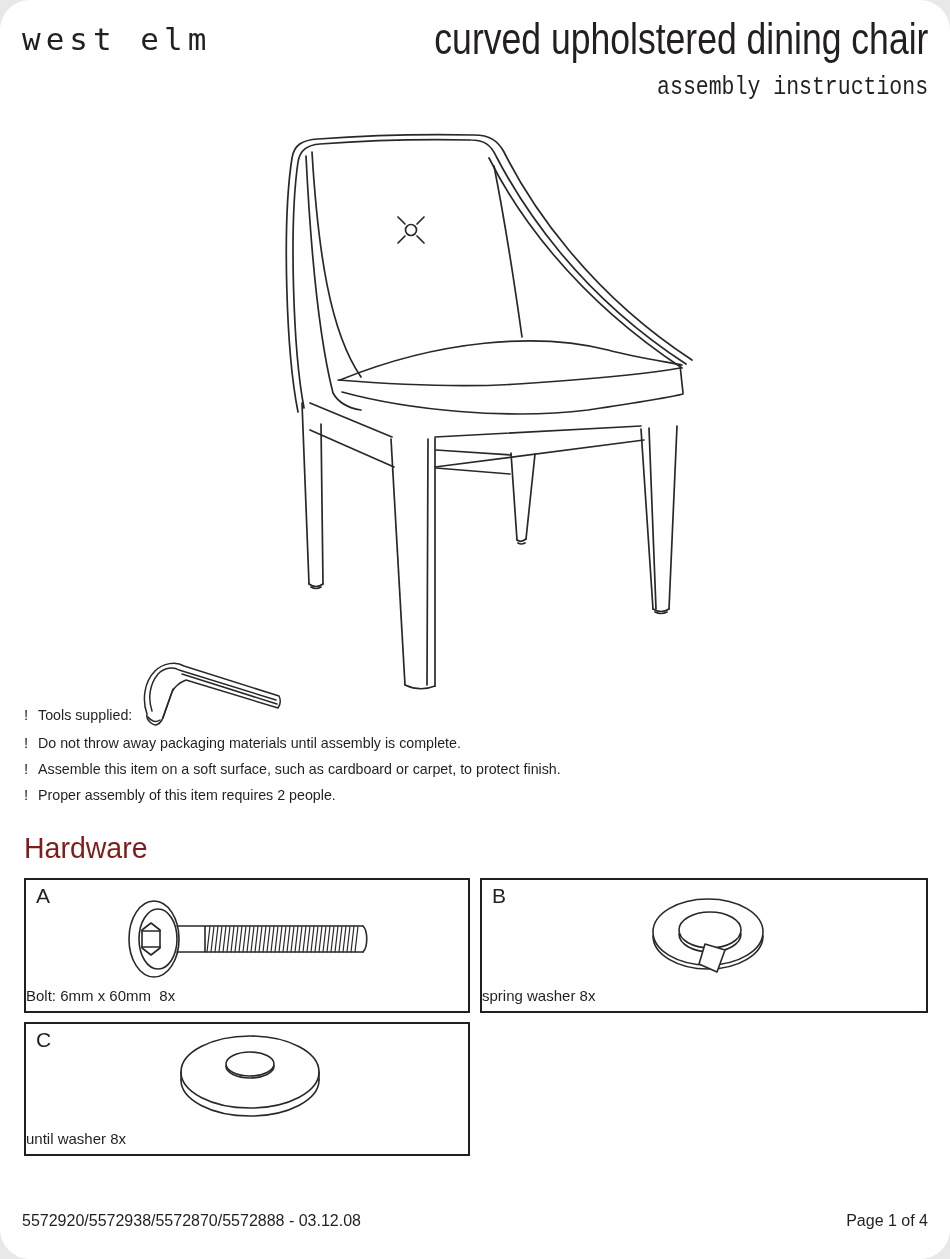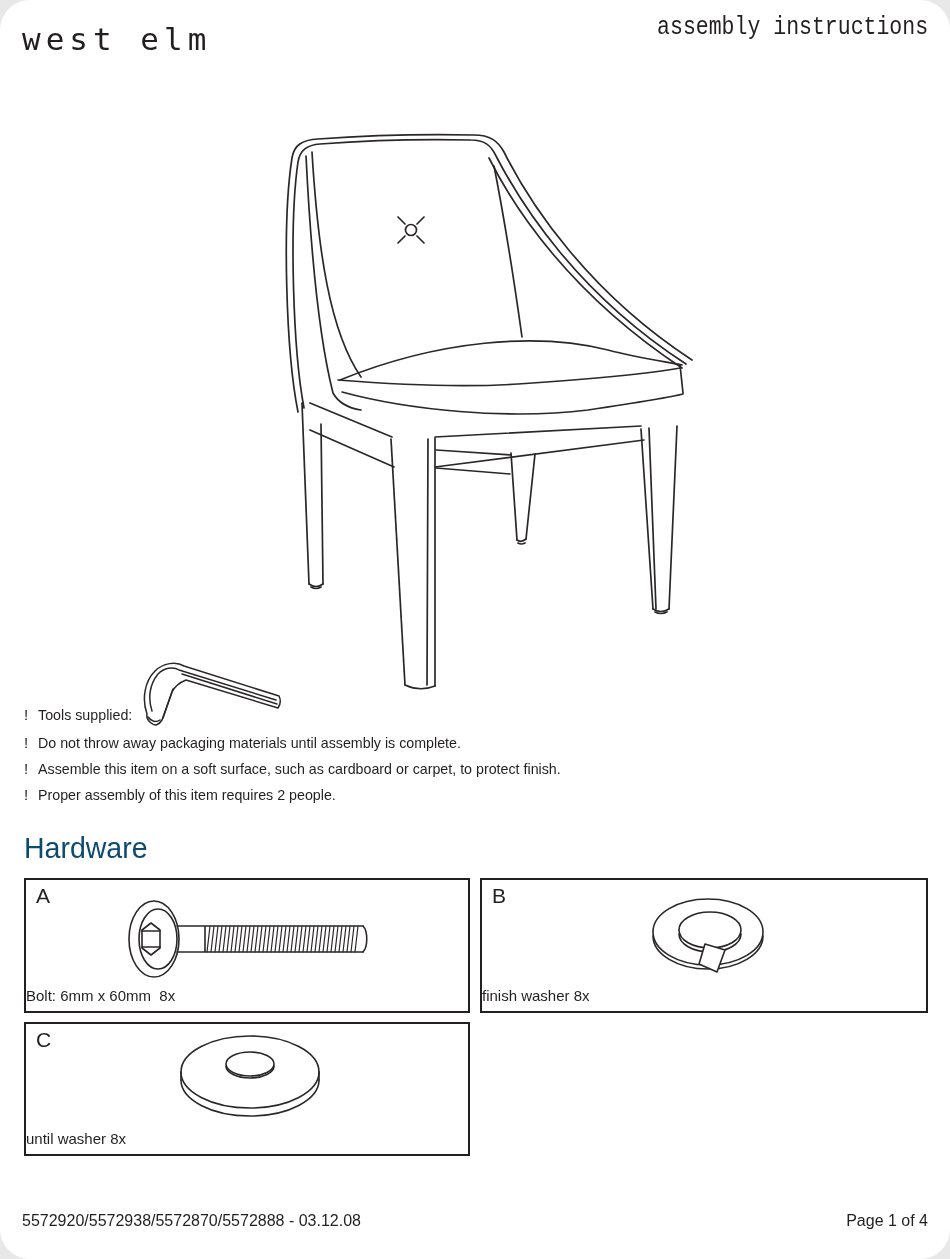--- a/index.html
+++ b/index.html
@@ -19,21 +19,21 @@
   .chair-wrap{position:absolute;left:278px;top:132px;width:420px;height:570px;}
   .hexkey-wrap{position:absolute;left:130px;top:658px;width:165px;height:78px;}
   svg{display:block;}
   
   .note{position:absolute;left:24px;display:flex;font-size:15px;line-height:17px;}
   .note .bang{width:14px;flex:0 0 14px;}
   .note .txt{display:inline-block;transform:scaleX(0.95);transform-origin:left center;white-space:nowrap;}
   .note-0{top:706px;} .note-1{top:734px;} .note-2{top:760px;} .note-3{top:786px;}
   
   .hw-heading{position:absolute;left:24px;top:831px;margin:0;font-size:30px;font-weight:400;
-        color:#0c4a6e;}
+        color:#7f1d1d;}
   .hw-heading span{display:inline-block;transform:scaleX(0.95);transform-origin:left center;}
   .hwbox{position:absolute;border:2px solid #231f20;background:#fff;}
   .box-a{left:24px;top:878px;width:442px;height:131px;}
   .box-b{left:480px;top:878px;width:444px;height:131px;}
   .box-c{left:24px;top:1022px;width:442px;height:130px;}
   .box-label{position:absolute;left:10px;top:4px;font-size:21px;}
   .box-caption{position:absolute;left:0;right:0;bottom:7px;
         font-size:15px;white-space:pre;}
   .bolt-wrap{position:absolute;left:101px;top:18px;width:260px;height:82px;}
   .springwasher-wrap{position:absolute;left:168px;top:12px;width:120px;height:92px;}
@@ -43,20 +43,21 @@
   .footer-right{position:absolute;right:22px;top:1212px;font-size:16px;}
 </style>
 </head>
 <body>
 
 <div class="page">
 
   <div class="brand">west elm</div>
 
   <div class="titleblock">
+    <div class="title-line"><span>curved upholstered dining chair</span></div>
     <div class="subtitle-line"><span>assembly instructions</span></div>
   </div>
 
   <div class="chair-wrap">
     <svg width="420" height="570" viewBox="0 0 420 570" fill="none" stroke="#2b2728" stroke-width="1.7" stroke-linecap="round" stroke-linejoin="round">
 
       <path d="M20 280 C8 220 4 90 14 26 C16 13 24 8 40 7 C95 3 150 2 196 3 C212 3 220 9 226 20 C252 72 310 160 414 228"></path>
 
       <path d="M26 276 C15 218 11 92 20 30 C22 18 29 13 42 12 C95 8 151 7 193 8 C206 8 213 13 218 24 C244 74 300 162 408 232"></path>
       <path d="M211 26 C236 76 292 162 404 236"></path>
@@ -155,21 +156,21 @@
     <span class="box-label">B</span>
     <div class="springwasher-wrap">
       <svg width="120" height="92" viewBox="0 0 120 92" fill="none" stroke="#2b2728" stroke-width="1.6" stroke-linecap="round" stroke-linejoin="round">
         <ellipse cx="58" cy="40" rx="55" ry="33"></ellipse>
         <ellipse cx="60" cy="38" rx="31" ry="18"></ellipse>
         <path d="M3 44 A55 33 0 0 0 113 44"></path>
         <path d="M29 42 A31 18 0 0 0 91 42"></path>
         <path d="M55 52 L75 58 L67 80 L49 72 Z" fill="#ffffff"></path>
       </svg>
     </div>
-    <div class="box-caption">finish washer 8x</div>
+    <div class="box-caption">spring washer 8x</div>
   </div>
 
   <div class="hwbox box-c">
     <span class="box-label">C</span>
     <div class="flatwasher-wrap">
       <svg width="145" height="98" viewBox="0 0 145 98" fill="none" stroke="#2b2728" stroke-width="1.6" stroke-linecap="round" stroke-linejoin="round">
         <ellipse cx="72" cy="42" rx="69" ry="36"></ellipse>
         <path d="M3 50 A69 36 0 0 0 141 50"></path>
         <path d="M3 42 L3 50 M141 42 L141 50"></path>
         <ellipse cx="72" cy="34" rx="24" ry="12"></ellipse>

